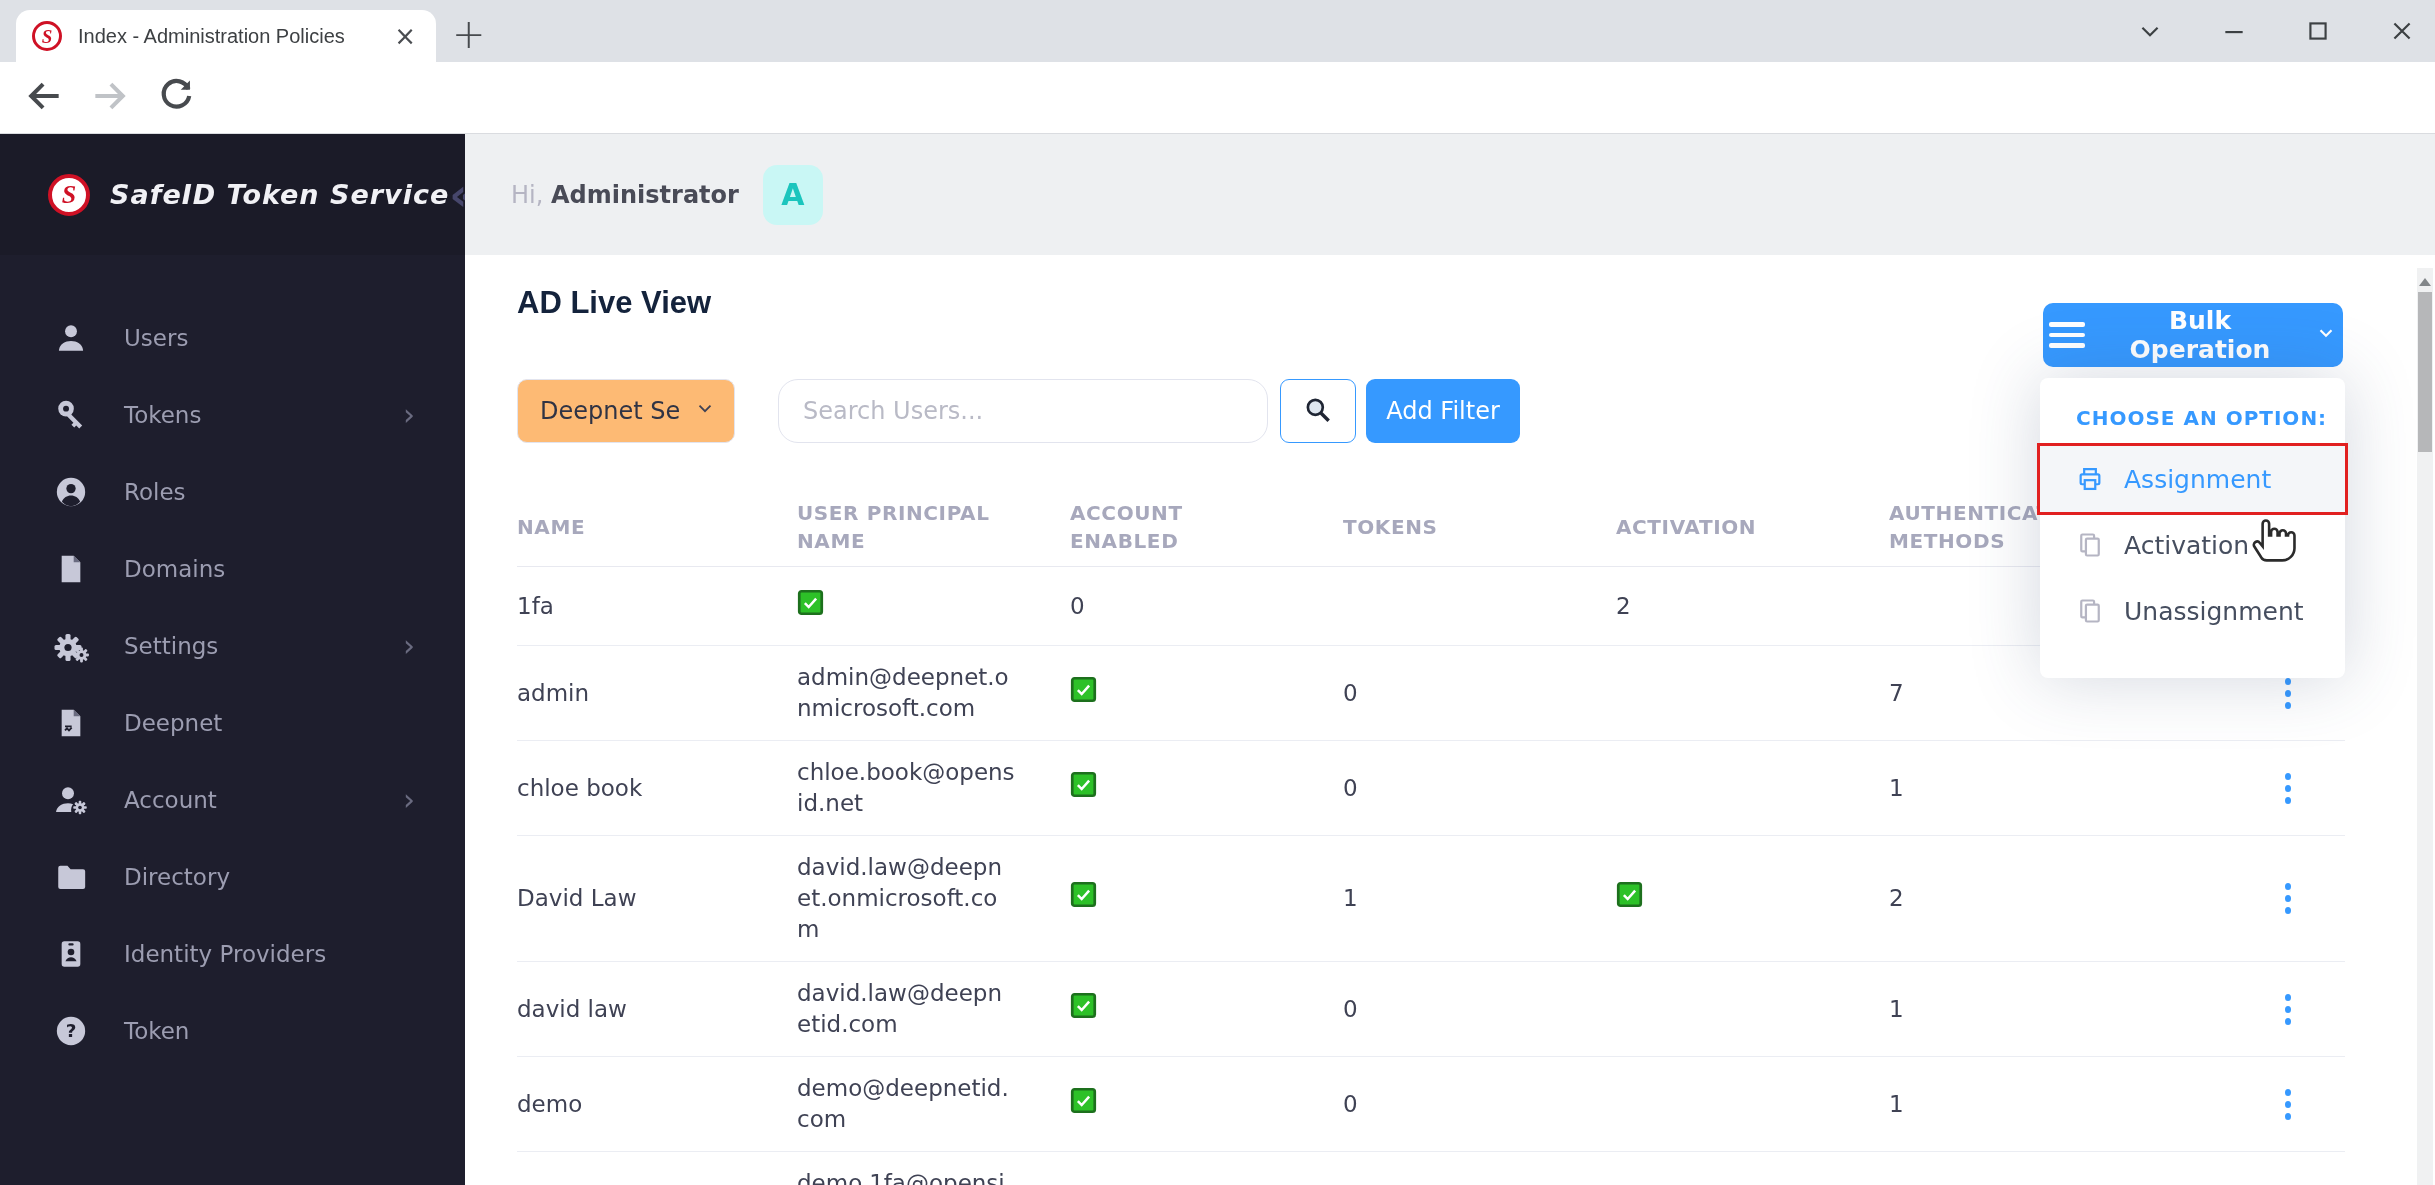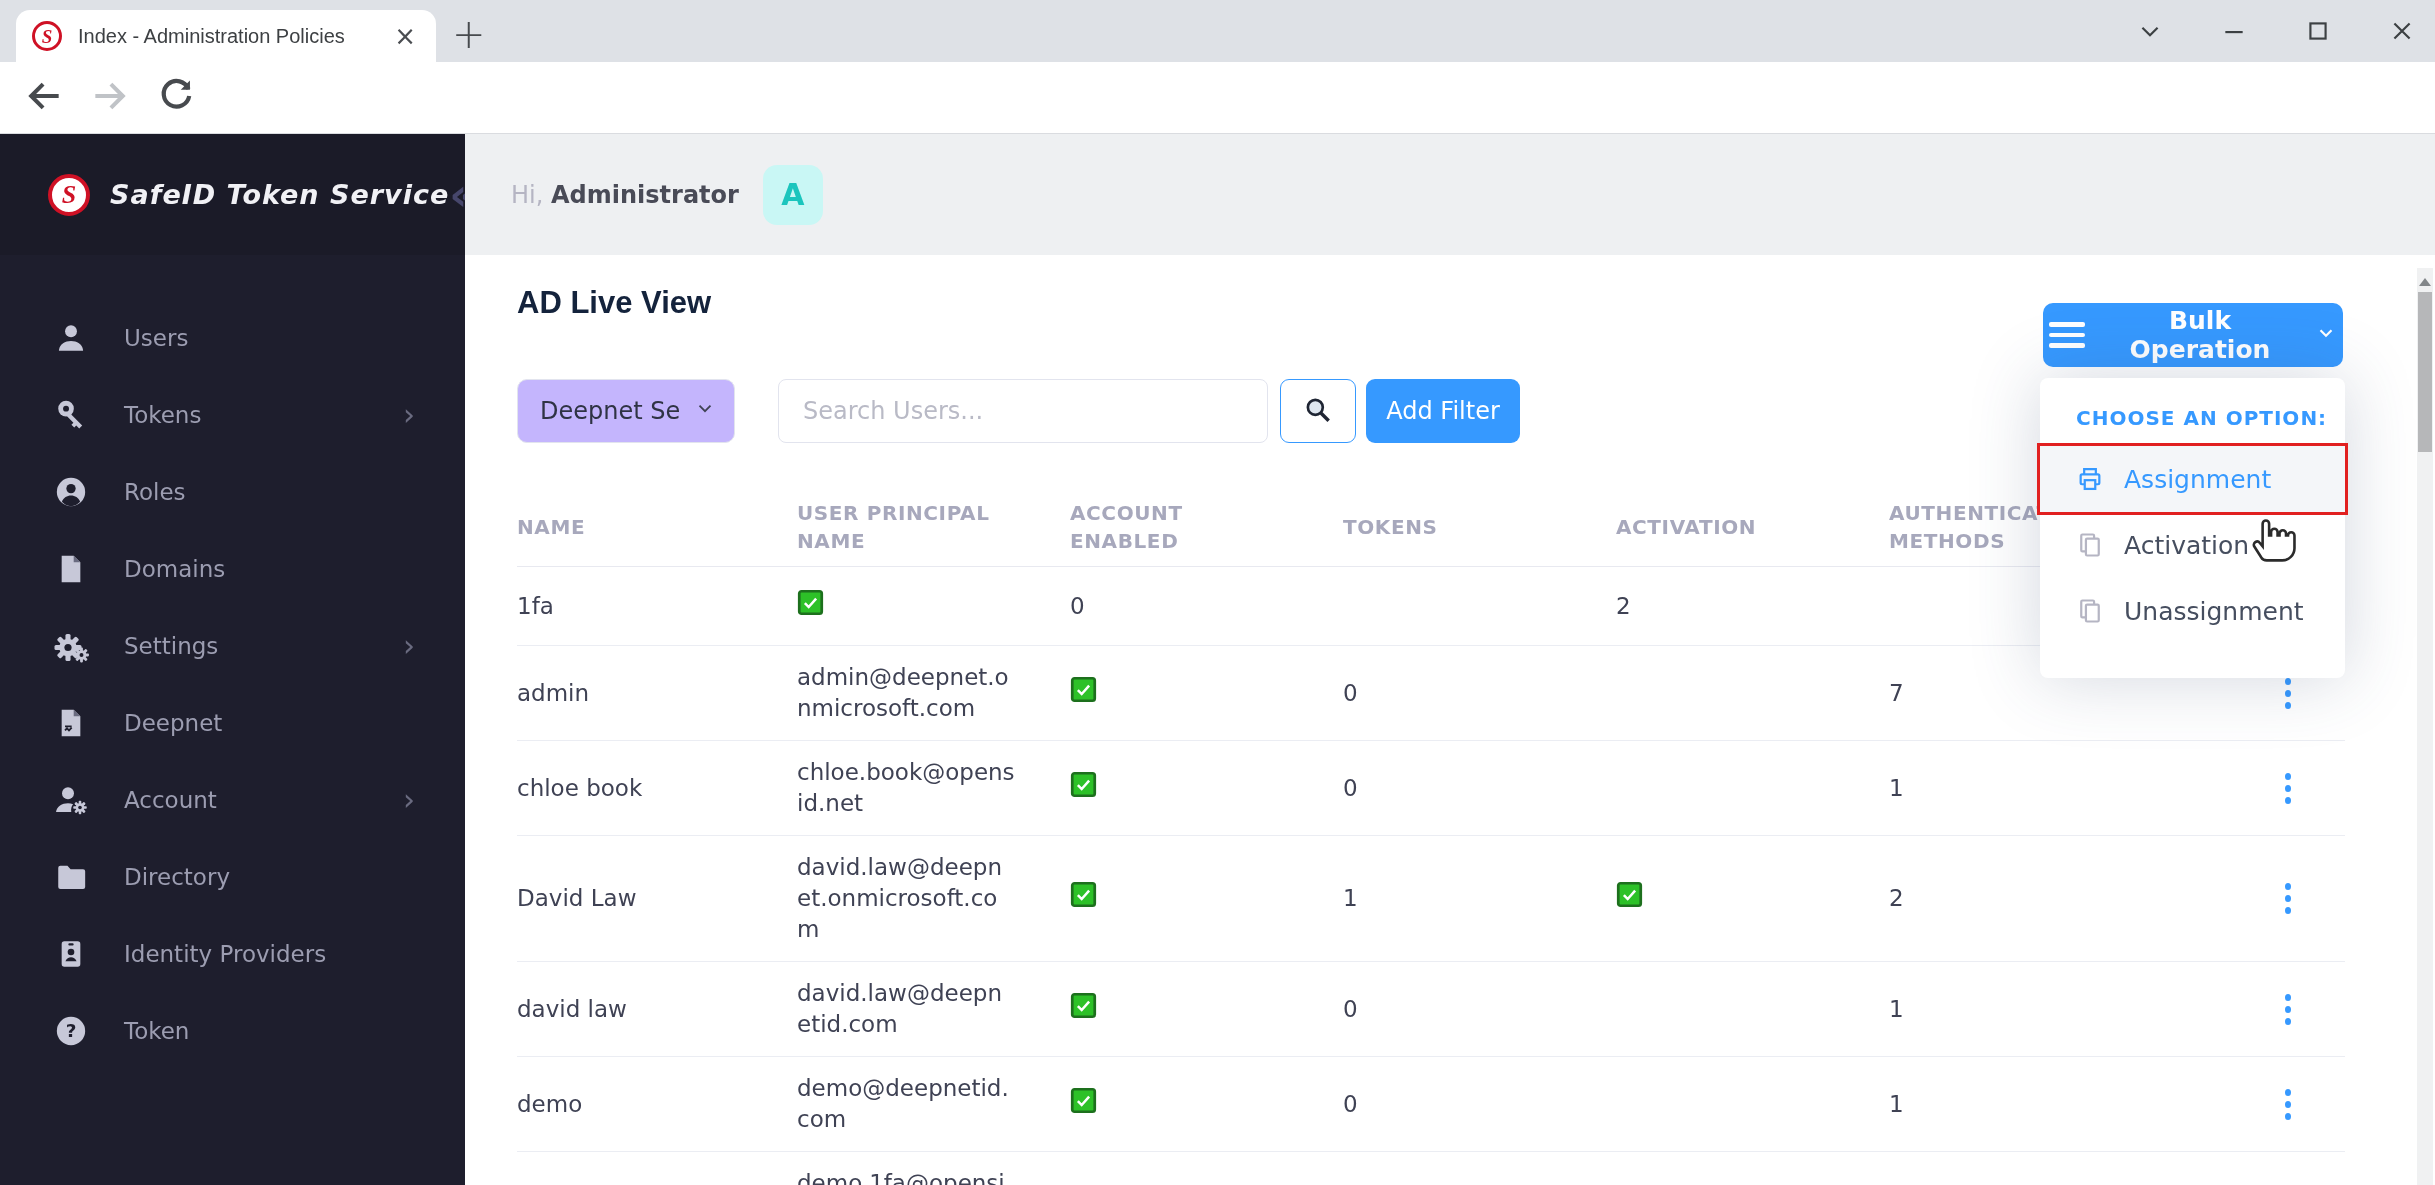--- a/index.html
+++ b/index.html
@@ -49,24 +49,24 @@
   .band{height:121px;background:#eef0f2;display:flex;align-items:center;padding:0 85px 0 46px;}
   .band-title{font-size:30px;font-weight:700;color:#1e2433;letter-spacing:.2px;flex:1;}
   .greet{font-size:24px;color:#b5b5c3;}
   .greet b{color:#494b57;font-weight:700;}
   .avatar{width:60px;height:60px;border-radius:14px;background:#c9f7f5;margin-left:24px;
     display:flex;align-items:center;justify-content:center;font-size:30px;font-weight:700;color:#1bc5bd;}
   
   .content{position:relative;height:930px;background:#fff;}
   .page-title{margin:30px 0 0 52px;font:700 31px "Liberation Sans",sans-serif;color:#14233c;}
   .filters{display:flex;align-items:center;margin:58px 0 0 52px;}
-  .select{width:218px;height:64px;border:1.5px solid #e2e4ee;border-radius:10px;background:#c4b5fd;
+  .select{width:218px;height:64px;border:1.5px solid #e2e4ee;border-radius:10px;background:#fdba74;
     display:flex;align-items:center;padding:0 18px 0 22px;font-size:24px;color:#2f3344;}
   .select .sel-txt{flex:1;white-space:nowrap;overflow:hidden;}
-  .search-input{width:490px;height:64px;margin-left:43px;border:1.5px solid #e2e4ee;border-radius:8px;
+  .search-input{width:490px;height:64px;margin-left:43px;border:1.5px solid #e2e4ee;border-radius:20px;
     padding:0 24px;font-size:24px;color:#2f3344;font-family:"DejaVu Sans",sans-serif;outline:none;}
   .search-input::placeholder{color:#b9bac6;}
   .search-btn{width:76px;height:64px;margin-left:12px;border:1.5px solid #3699ff;border-radius:9px;
     background:#fff;display:flex;align-items:center;justify-content:center;}
   .add-filter{width:154px;height:64px;margin-left:10px;border:none;border-radius:9px;background:#3699ff;
     color:#fff;font-size:24px;font-weight:500;font-family:"DejaVu Sans",sans-serif;}
   
   .table{margin:44px 0 0 52px;width:1828px;}
   .thead,.trow{display:grid;grid-template-columns:280px 273px 273px 273px 273px 341px 115px;align-items:center;}
   .thead{min-height:80px;border-bottom:1px solid #e8e9f0;color:#a7a8bc;font-size:20px;font-weight:700;

